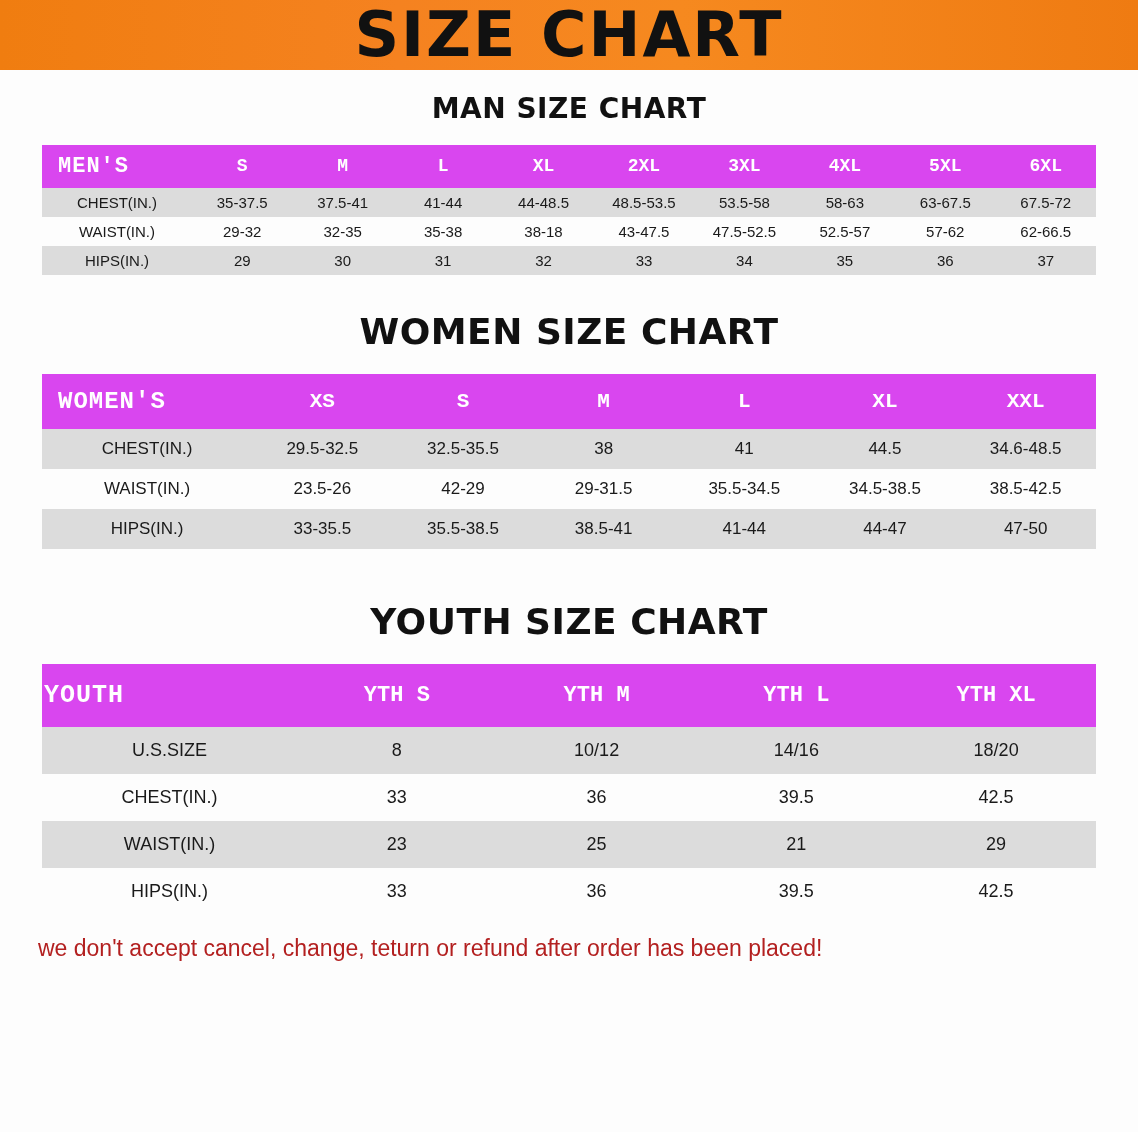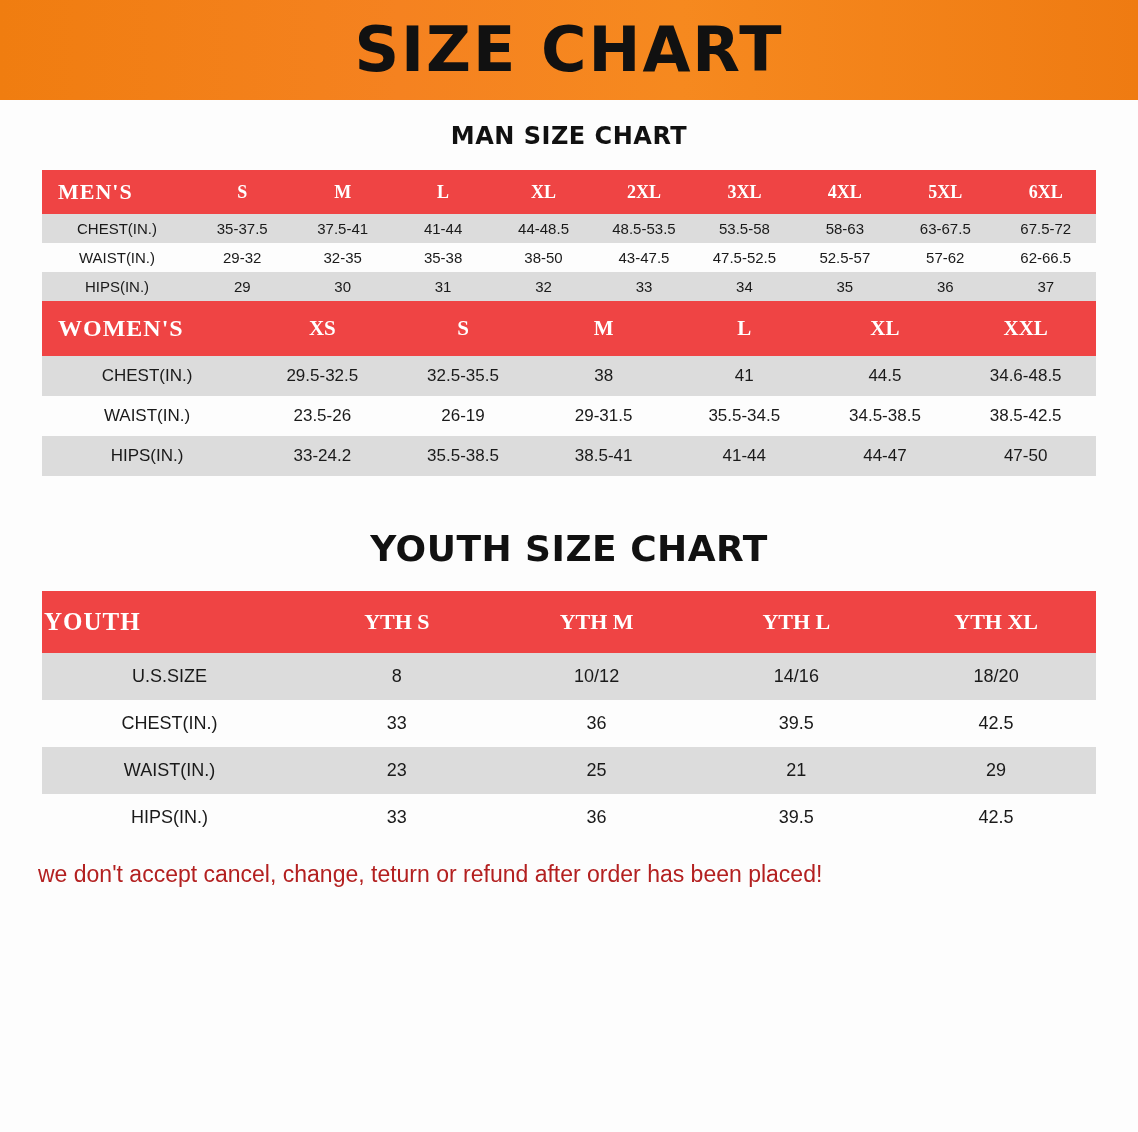--- a/index.html
+++ b/index.html
@@ -38,37 +38,37 @@
     color: #111;
     line-height: 1;
   }
   
   .section-title {
     text-align: center;
     font-family: "DejaVu Sans", sans-serif;
     font-weight: bold;
     color: #111;
   }
-  .title-man   { font-size: 24px; margin: 22px 0 20px 0; letter-spacing: 0.5px; }
+  .title-man   { font-size: 28px; margin: 22px 0 20px 0; letter-spacing: 0.5px; }
   .title-women { font-size: 36px; margin: 36px 0 22px 0; letter-spacing: 0.5px; }
   .title-youth { font-size: 36px; margin: 52px 0 22px 0; letter-spacing: 0.5px; }
 
   
   .table-wrap {
     margin: 0 42px;
   }
   table {
     width: 100%;
     border-collapse: collapse;
     table-layout: fixed;
   }
   thead th {
-    background: #ef4444;
+    background: #d946ef;
     color: #ffffff;
-    font-family: Liberation Serif, serif;
+    font-family: Liberation Mono, monospace;
     font-weight: bold;
     text-align: center;
     padding: 9px 2px;
   }
   thead th.first {
     text-align: left;
     padding-left: 16px;
     font-style: normal;
   }
   tbody td {
@@ -161,21 +161,21 @@
           <td>53.5-58</td>
           <td>58-63</td>
           <td>63-67.5</td>
           <td>67.5-72</td>
         </tr>
         <tr class="plain">
           <td class="first">WAIST(IN.)</td>
           <td>29-32</td>
           <td>32-35</td>
           <td>35-38</td>
-          <td>38-50</td>
+          <td>38-18</td>
           <td>43-47.5</td>
           <td>47.5-52.5</td>
           <td>52.5-57</td>
           <td>57-62</td>
           <td>62-66.5</td>
         </tr>
         <tr class="shade">
           <td class="first">HIPS(IN.)</td>
           <td>29</td>
           <td>30</td>
@@ -184,20 +184,21 @@
           <td>33</td>
           <td>34</td>
           <td>35</td>
           <td>36</td>
           <td>37</td>
         </tr>
       </tbody>
     </table>
   </div>
 
+  <div class="section-title title-women">WOMEN SIZE CHART</div>
   <div class="table-wrap">
     <table class="women">
       <colgroup>
         <col class="c0">
           <col>
           <col>
           <col>
           <col>
           <col>
           <col>
@@ -219,29 +220,29 @@
           <td>29.5-32.5</td>
           <td>32.5-35.5</td>
           <td>38</td>
           <td>41</td>
           <td>44.5</td>
           <td>34.6-48.5</td>
         </tr>
         <tr class="plain">
           <td class="first">WAIST(IN.)</td>
           <td>23.5-26</td>
-          <td>26-19</td>
+          <td>42-29</td>
           <td>29-31.5</td>
           <td>35.5-34.5</td>
           <td>34.5-38.5</td>
           <td>38.5-42.5</td>
         </tr>
         <tr class="shade">
           <td class="first">HIPS(IN.)</td>
-          <td>33-24.2</td>
+          <td>33-35.5</td>
           <td>35.5-38.5</td>
           <td>38.5-41</td>
           <td>41-44</td>
           <td>44-47</td>
           <td>47-50</td>
         </tr>
       </tbody>
     </table>
   </div>
 

